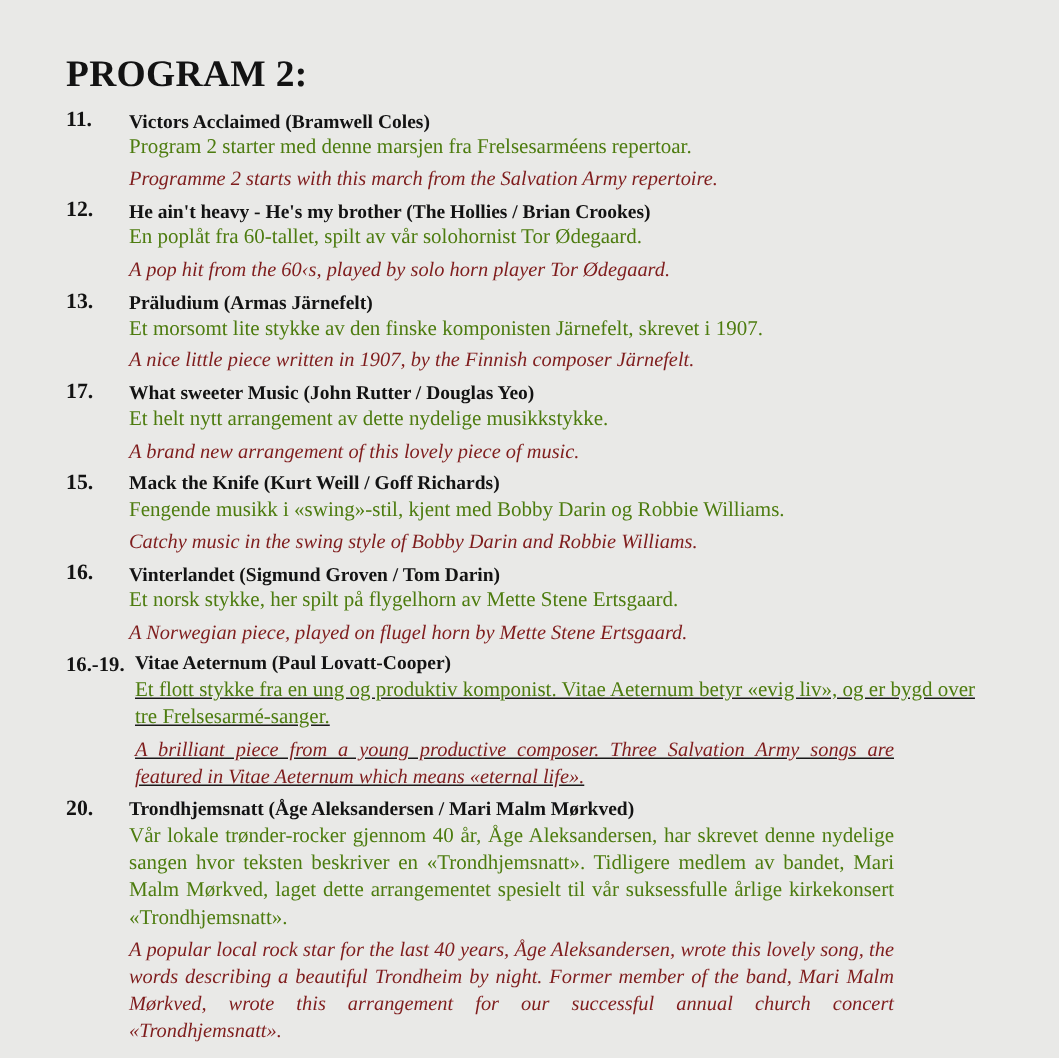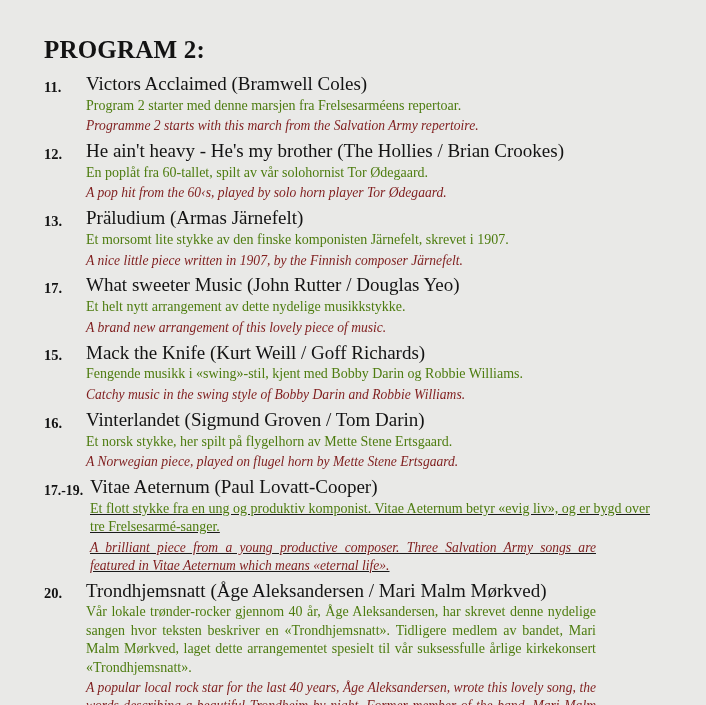--- a/index.html
+++ b/index.html
@@ -49,22 +49,22 @@
     font-weight: bold;
     color: #131313;
     white-space: nowrap;
   }
   .num.wide {
     width: 46px;
     flex: 0 0 46px;
     font-size: 13.8px;
   }
   .title {
-    font-size: 19px;
-    font-weight: normal;
+    font-size: 13px;
+    font-weight: bold;
     color: #131313;
     line-height: 1.25;
   }
   .desc-wrap {
     margin-left: 42px;
   }
   .desc-wrap.wide {
     margin-left: 46px;
     text-decoration: underline;
   }
@@ -159,21 +159,21 @@
         <span class="title">Vinterlandet (Sigmund Groven / Tom Darin)</span>
       </div>
       <div class="desc-wrap">
         <p class="desc-no">Et norsk stykke, her spilt på flygelhorn av Mette Stene Ertsgaard.</p>
         <p class="desc-en">A Norwegian piece, played on flugel horn by Mette Stene Ertsgaard.</p>
       </div>
     </li>
 
     <li class="item">
       <div class="item-head">
-        <span class="num wide">17.-19.</span>
+        <span class="num wide">16.-19.</span>
         <span class="title">Vitae Aeternum (Paul Lovatt-Cooper)</span>
       </div>
       <div class="desc-wrap wide">
         <p class="desc-no">Et flott stykke fra en ung og produktiv komponist. Vitae Aeternum betyr «evig liv», og er bygd over tre Frelsesarmé-sanger.</p>
         <p class="desc-en justify">A brilliant piece from a young productive composer. Three Salvation Army songs are featured in Vitae Aeternum which means «eternal life».</p>
       </div>
     </li>
 
     <li class="item">
       <div class="item-head">

